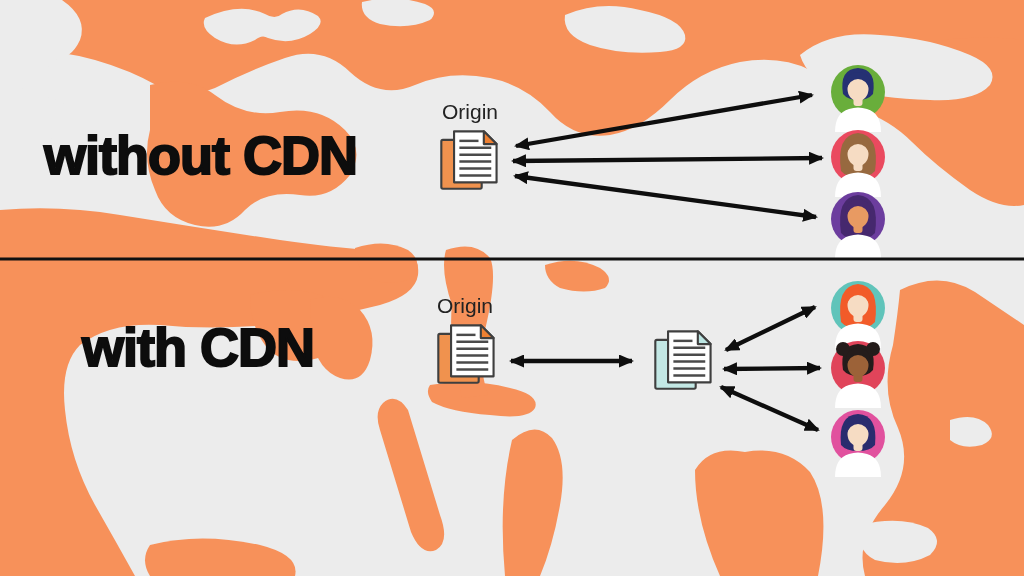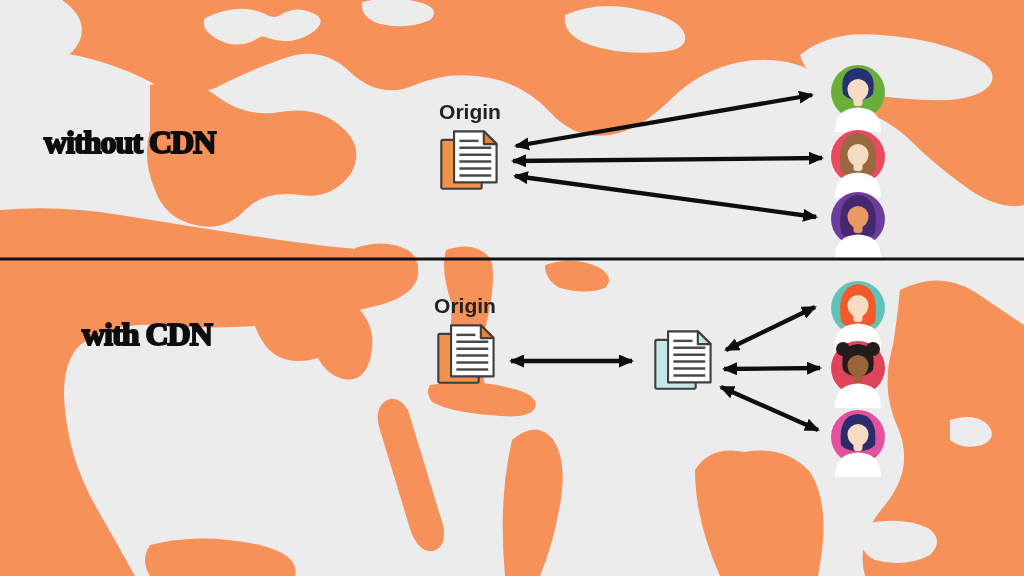--- a/index.html
+++ b/index.html
@@ -1,34 +1,34 @@
 <!DOCTYPE html>
 <html><head>
 <meta charset="utf-8">
 <style>
   html,body{margin:0;padding:0;}
   body{width:1024px;height:576px;overflow:hidden;background:#ECECEC;font-family:"DejaVu Sans",sans-serif;}
   #stage{position:relative;width:1024px;height:576px;overflow:hidden;}
   .abs{position:absolute;}
   .map-title{
     position:absolute;
-    font-family:Liberation Serif, serif;
+    font-family:Liberation Sans, sans-serif;
     font-weight:bold;
-    font-size:32px;
+    font-size:54px;
     letter-spacing:-1px;
     color:#0d0d0d;
     -webkit-text-stroke:2px #0d0d0d;
     white-space:nowrap;
   }
   .origin-label{
     position:absolute;
     width:110px;
     text-align:center;
     font-family:"Liberation Sans","DejaVu Sans",sans-serif;
-    font-weight:bold;
+    font-weight:normal;
     font-size:21px;
     color:#222222;
     white-space:nowrap;
   }
   svg{display:block;}
 </style>
 </head>
 <body>
 
 <div id="stage">

